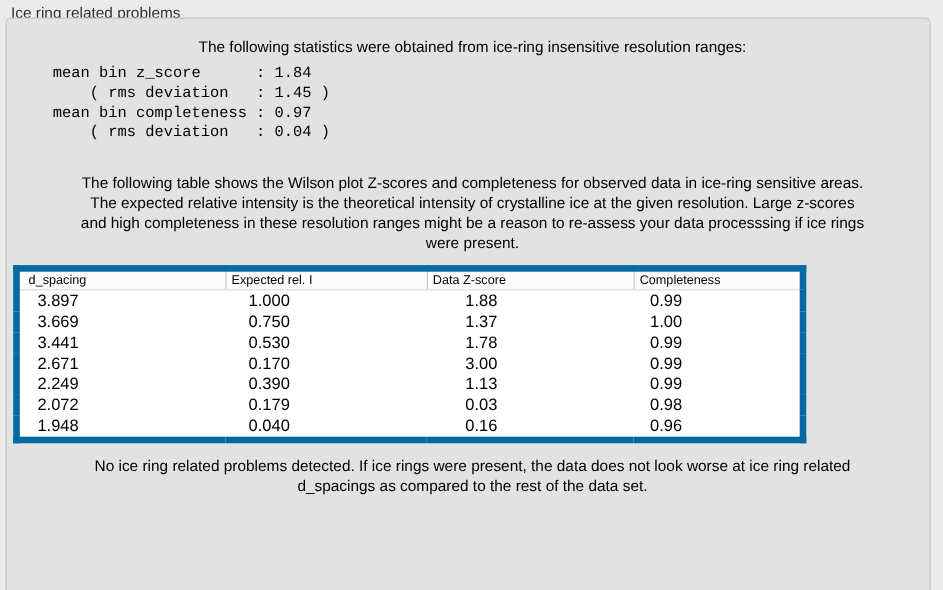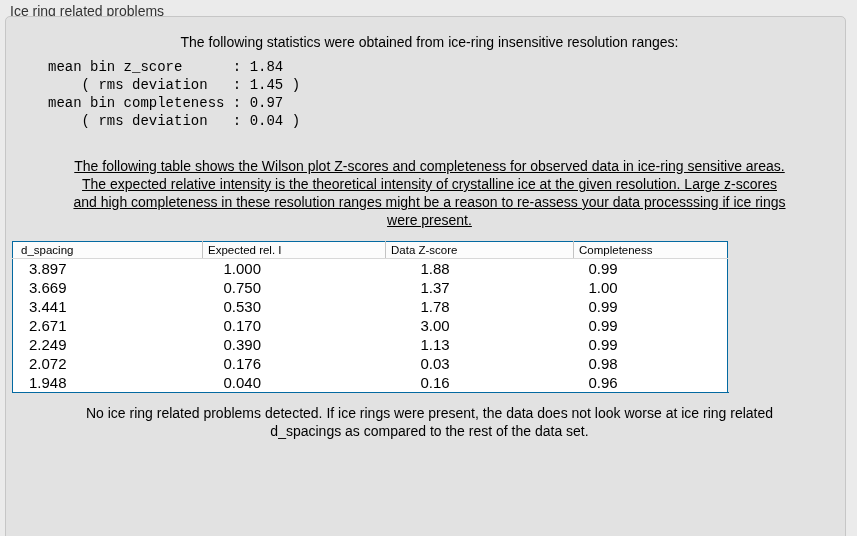--- a/index.html
+++ b/index.html
@@ -36,28 +36,28 @@
   }
   .intro   { margin-top: 16px; }
   .stats {
     margin: 7px 0 0 34px;
     font-family: "Liberation Mono", "DejaVu Sans Mono", monospace;
     font-size: 14px;
     line-height: 18px;
     color: #000000;
     white-space: pre;
   }
-  .description { margin-top: 27px; text-decoration: underline; }
+  .description { margin-top: 27px; }
   table.ice-table {
     margin: 12px 0 0 -2px;
     width: 688px;
     border-collapse: collapse;
     table-layout: fixed;
     background: #ffffff;
-    border: 1px solid #0369a1;
+    border: 6px solid #0369a1;
   }
   table.ice-table th {
     font-weight: normal;
     font-size: 11.5px;
     text-align: left;
     color: #000000;
     height: 14px;
     padding: 1px 0 1px 5px;
     background: #fcfcfc;
     border-left: 1px solid #c3c3c3;
@@ -149,21 +149,21 @@
       </tr>
         <tr style="">
         <td>2.249</td>
         <td>0.390</td>
         <td>1.13</td>
         <td>0.99</td>
         <td></td>
       </tr>
         <tr style="">
         <td>2.072</td>
-        <td>0.176</td>
+        <td>0.179</td>
         <td>0.03</td>
         <td>0.98</td>
         <td></td>
       </tr>
         <tr style="">
         <td>1.948</td>
         <td>0.040</td>
         <td>0.16</td>
         <td>0.96</td>
         <td></td>

